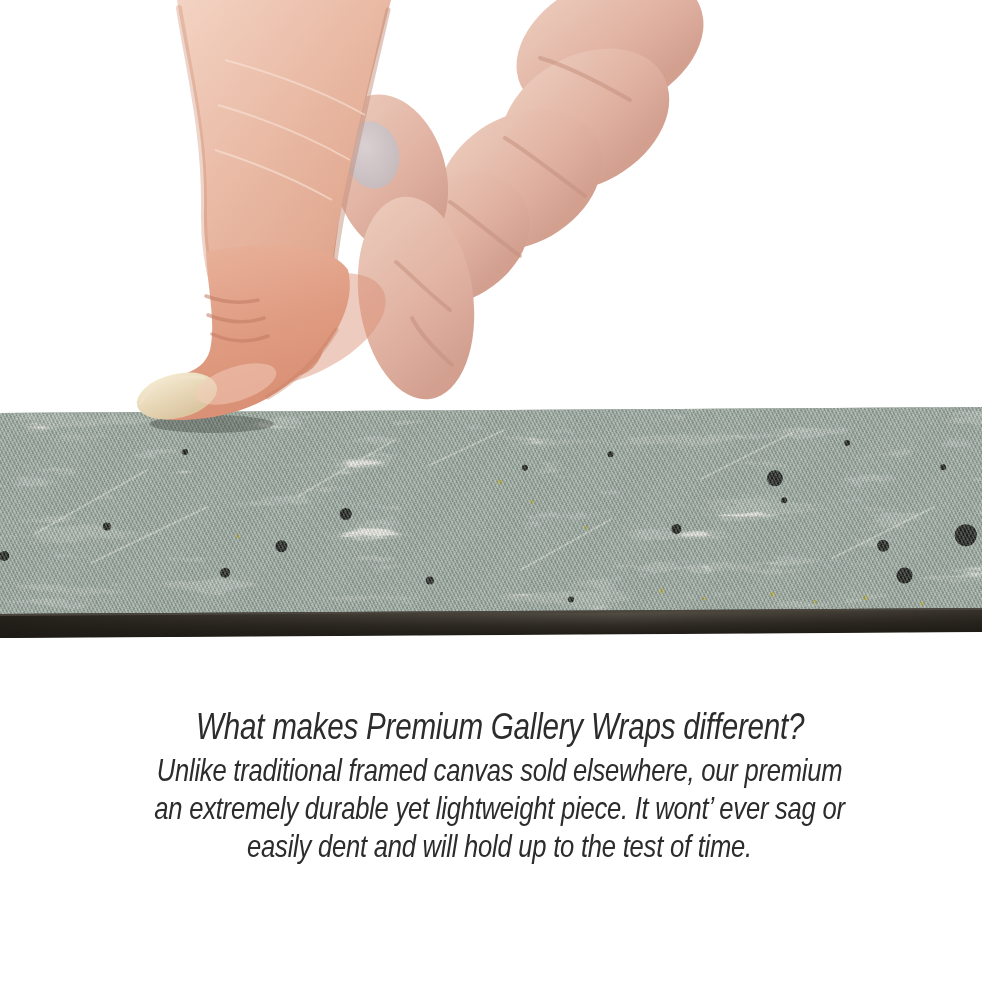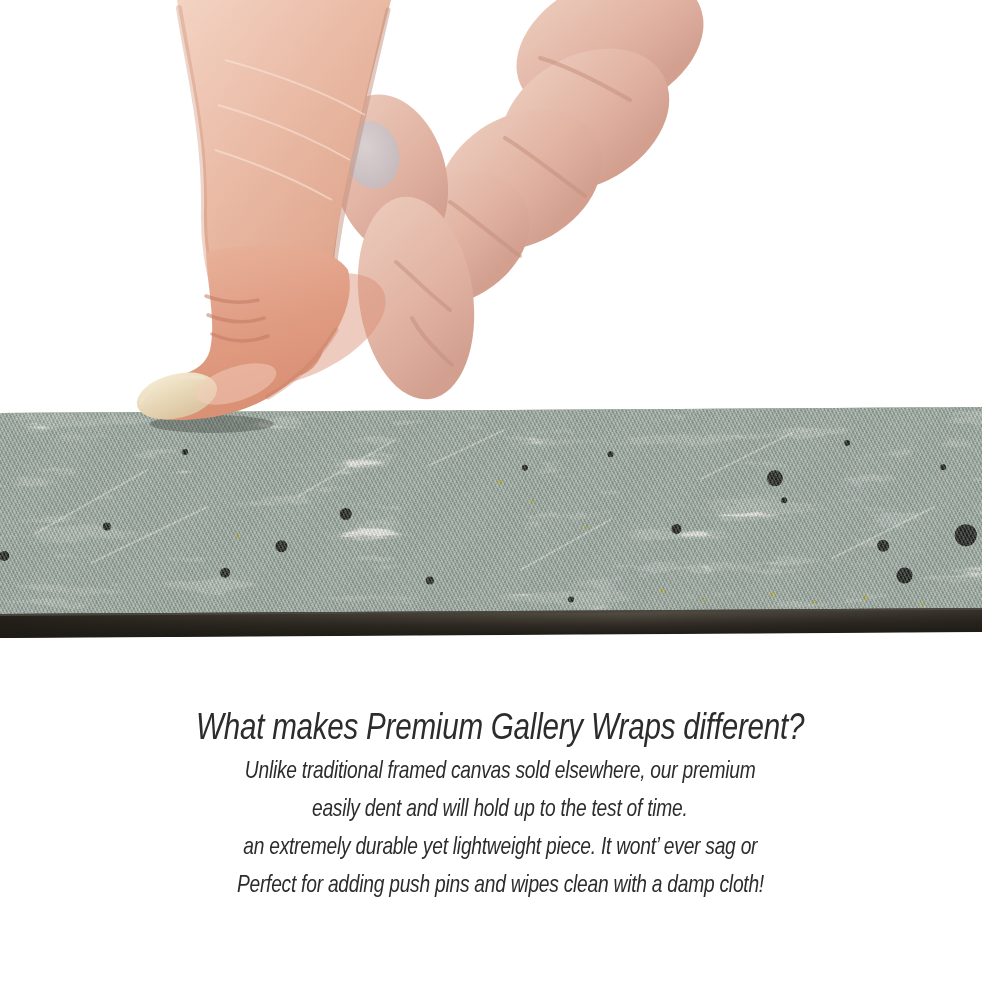--- a/index.html
+++ b/index.html
@@ -33,21 +33,21 @@
     box-shadow:0 2px 3px rgba(0,0,0,.18);
   }
   .hand-svg{position:absolute;left:0;top:0;width:1000px;height:450px;z-index:2;pointer-events:none;display:block;}
   
   .text-block{
     position:absolute;left:0;top:703px;width:1000px;
     text-align:center;font-style:italic;color:var(--text,#2c2c2c);
     z-index:1;
   }
   .heading-line{font-size:37px;line-height:48px;font-weight:400;white-space:nowrap;}
-  .body-line{font-size:24px;line-height:38px;font-weight:400;white-space:nowrap;}
+  .body-line{font-size:32px;line-height:38px;font-weight:400;white-space:nowrap;}
   .squish{display:inline-block;transform:scaleX(0.80);transform-origin:50% 50%;letter-spacing:-0.3px;}
 </style>
 </head>
 <body>
 
 <div class="page">
 
   <div class="photo">
 
     <div class="canvas-strip">
@@ -208,23 +208,20 @@
   </div>
 
   <div class="text-block">
     <div class="heading-line">
       <span class="squish">What makes Premium Gallery Wraps different?</span>
     </div>
     <div class="body-line">
       <span class="squish">Unlike traditional framed canvas sold elsewhere, our premium</span>
     </div>
     <div class="body-line">
+      <span class="squish">an extremely durable yet lightweight piece. It wont’ ever sag or</span>
+    </div>
+    <div class="body-line">
       <span class="squish">easily dent and will hold up to the test of time.</span>
     </div>
-    <div class="body-line">
-      <span class="squish">an extremely durable yet lightweight piece. It wont’ ever sag or</span>
-    </div>
-    <div class="body-line">
-      <span class="squish">Perfect for adding push pins and wipes clean with a damp cloth!</span>
-    </div>
   </div>
 
 </div>
 
 </body></html>

